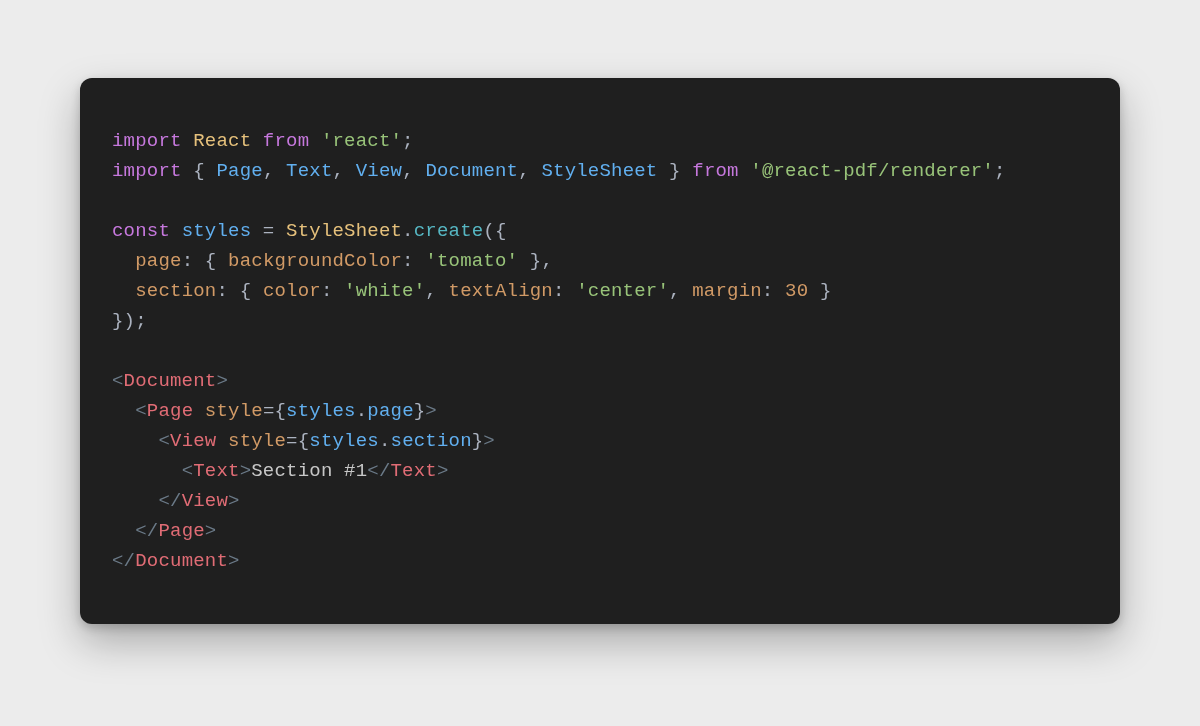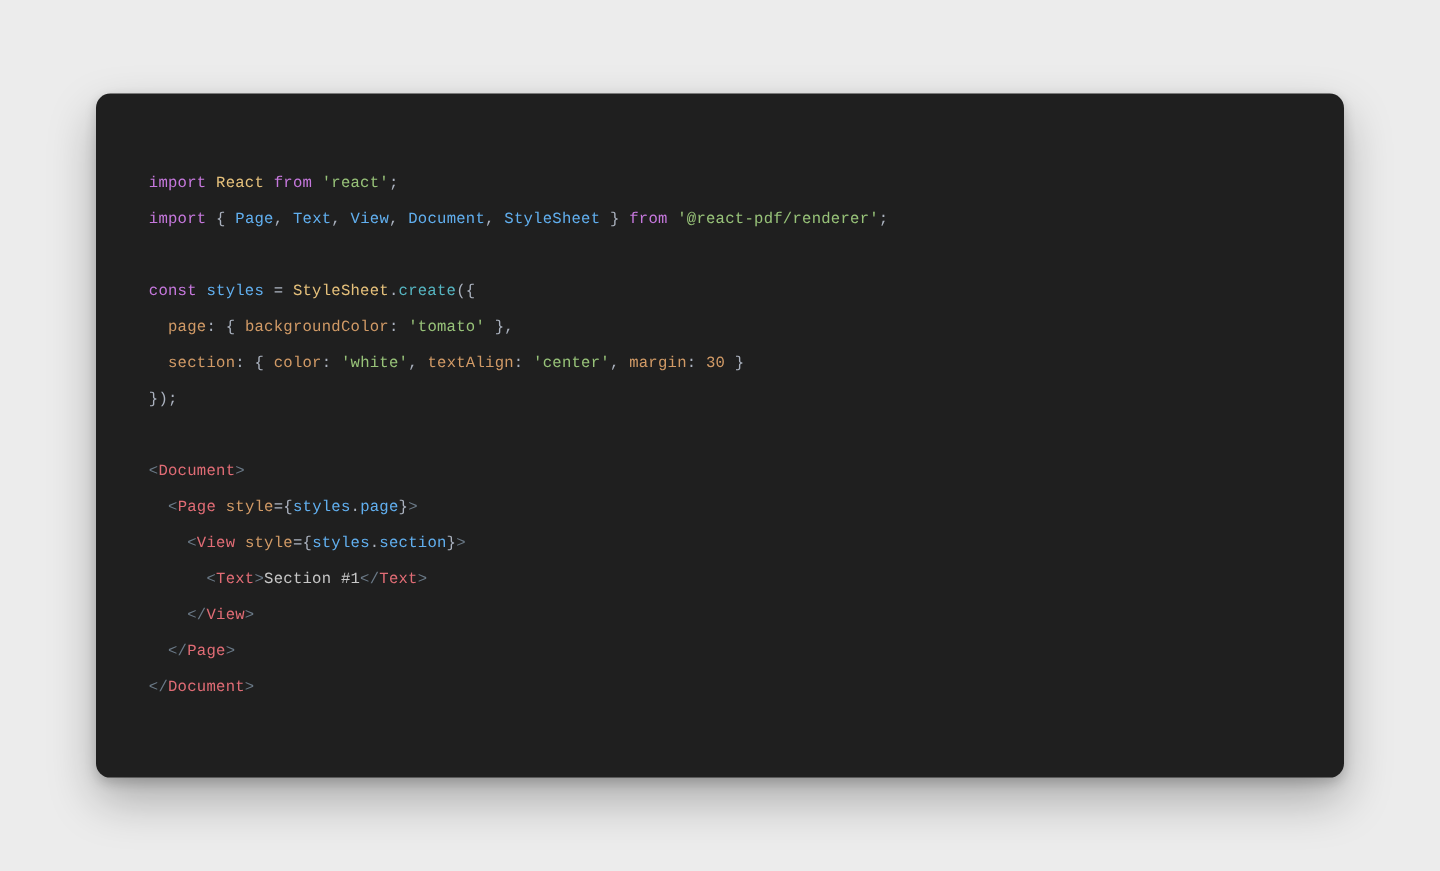--- a/index.html
+++ b/index.html
@@ -21,23 +21,23 @@
   }
   .code-card {
     width: 1040px;
     background: #1f1f1f;
     border-radius: 12px;
     box-shadow: 0 18px 40px rgba(0,0,0,0.28), 0 4px 10px rgba(0,0,0,0.18);
     padding: 48px 32px 48px 32px;
     box-sizing: border-box;
   }
   pre.code {
-    margin: 12px;
+    margin: 0;
     font-family: "SF Mono", "Menlo", "Consolas", "Liberation Mono", monospace;
-    font-size: 13px;
+    font-size: 19px;
     line-height: 30px;
     color: #c7c7c7;
     white-space: pre;
     letter-spacing: 0.2px;
   }
   .tok-kw   { color: #c678dd; }      
   .tok-def  { color: #e5c07b; }      
   .tok-id   { color: #61afef; }      
   .tok-fn   { color: #56b6c2; }      
   .tok-str  { color: #98c379; }      

